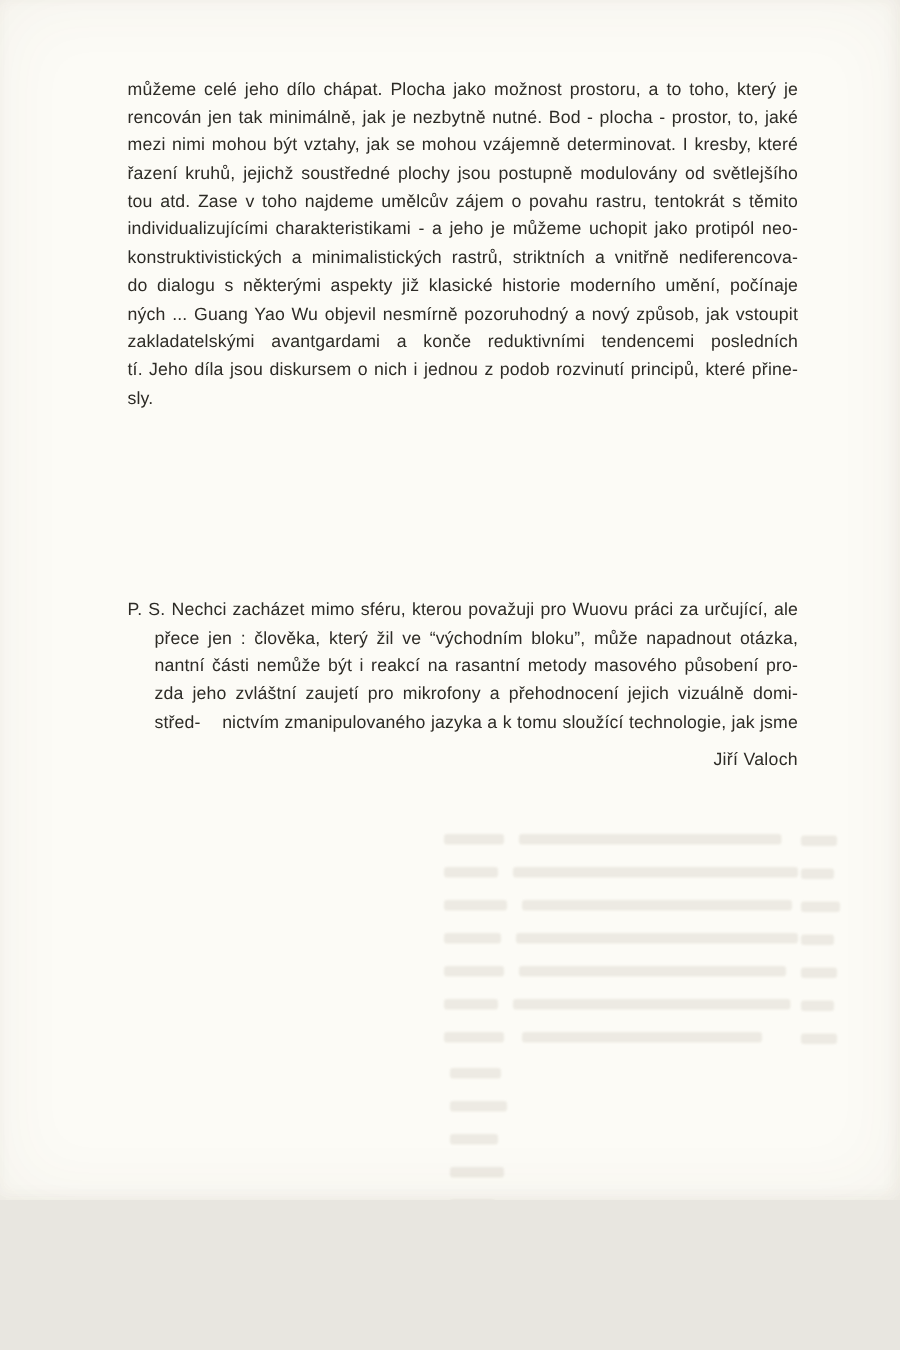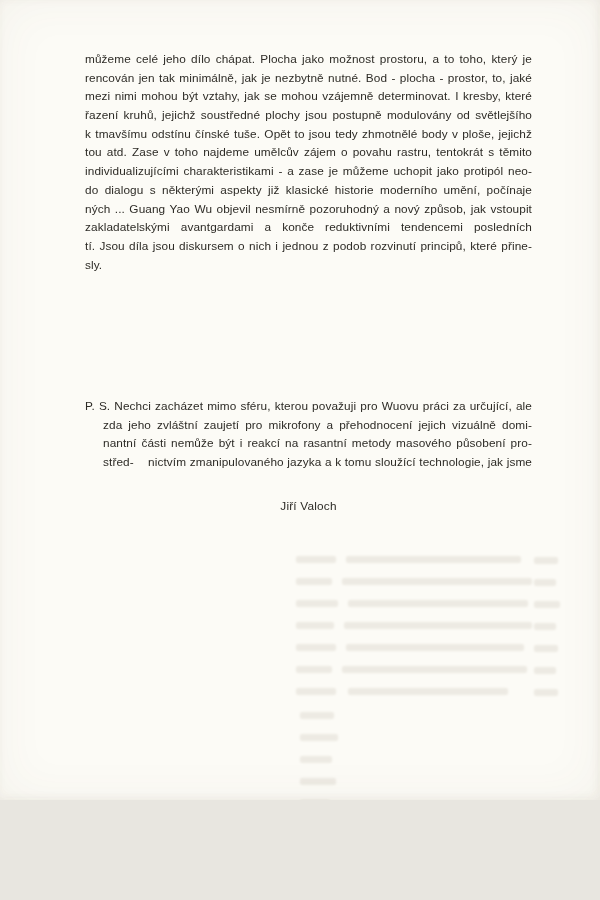--- a/index.html
+++ b/index.html
@@ -36,21 +36,21 @@
   }
   
   .para-ps .line { padding-left: 18px; }
   .para-ps .line:first-child { padding-left: 0; }
   .signature {
     position: absolute;
     left: 85px;
     top: 499px;
     width: 447px;
     font-size: 11.8px;
-    text-align: center;
+    text-align: right;
     letter-spacing: 0.2px;
   }
   
   .ghost-layer { position: absolute; inset: 0; pointer-events: none; }
   .ghost-seg {
     position: absolute;
     height: 7px;
     background: rgba(138,124,98,0.13);
     border-radius: 2px;
     filter: blur(0.8px);
@@ -89,32 +89,33 @@
       <div class="ghost-seg" style="top: 778px; left: 300px; width: 36px;"></div>
       <div class="ghost-seg" style="top: 800px; left: 300px; width: 30px;"></div>
       <div class="ghost-seg" style="top: 822px; left: 300px; width: 34px;"></div>
     </div>
 
   <div class="text-block para-main">
       <div class="line">můžeme celé jeho dílo chápat. Plocha jako možnost prostoru, a to toho, který je dife-</div>
       <div class="line">rencován jen tak minimálně, jak je nezbytně nutné. Bod - plocha - prostor, to, jaké</div>
       <div class="line">mezi nimi mohou být vztahy, jak se mohou vzájemně determinovat. I kresby, které</div>
       <div class="line">řazení kruhů, jejichž soustředné plochy jsou postupně modulovány od světlejšího</div>
-      <div class="line">k tmavšímu odstínu čínské tuše. Opět to jsou tedy zhmotnělé body v ploše, jejichž</div>
       <div class="line">tou atd. Zase v toho najdeme umělcův zájem o povahu rastru, tentokrát s těmito</div>
-      <div class="line">individualizujícími charakteristikami - a zase je můžeme uchopit jako protipól neo-</div>
+      <div class="line">individualizujícími charakteristikami - a jeho je můžeme uchopit jako protipól neo-</div>
+      <div class="line">konstruktivistických a minimalistických rastrů, striktních a vnitřně nediferencova-</div>
       <div class="line">do dialogu s některými aspekty již klasické historie moderního umění, počínaje</div>
       <div class="line">ných ... Guang Yao Wu objevil nesmírně pozoruhodný a nový způsob, jak vstoupit</div>
       <div class="line">zakladatelskými avantgardami a konče reduktivními tendencemi posledních desetile-</div>
-      <div class="line">tí. Jsou díla jsou diskursem o nich i jednou z podob rozvinutí principů, které přine-</div>
+      <div class="line">tí. Jeho díla jsou diskursem o nich i jednou z podob rozvinutí principů, které přine-</div>
       <div class="line last">sly.</div>
     </div>
 
   <div class="text-block para-ps">
       <div class="line">P. S. Nechci zacházet mimo sféru, kterou považuji pro Wuovu práci za určující, ale</div>
+      <div class="line">přece jen : člověka, který žil ve “východním bloku”, může napadnout otázka,</div>
+      <div class="line">nantní části nemůže být i reakcí na rasantní metody masového působení pro-</div>
       <div class="line">zda jeho zvláštní zaujetí pro mikrofony a přehodnocení jejich vizuálně domi-</div>
-      <div class="line">nantní části nemůže být i reakcí na rasantní metody masového působení pro-</div>
       <div class="line">střed-&nbsp;&nbsp;&nbsp;&nbsp;nictvím zmanipulovaného jazyka a k tomu sloužící technologie, jak jsme</div>
     </div>
 
   <div class="signature">Jiří Valoch</div>
 
 </div>
 
 </body></html>

